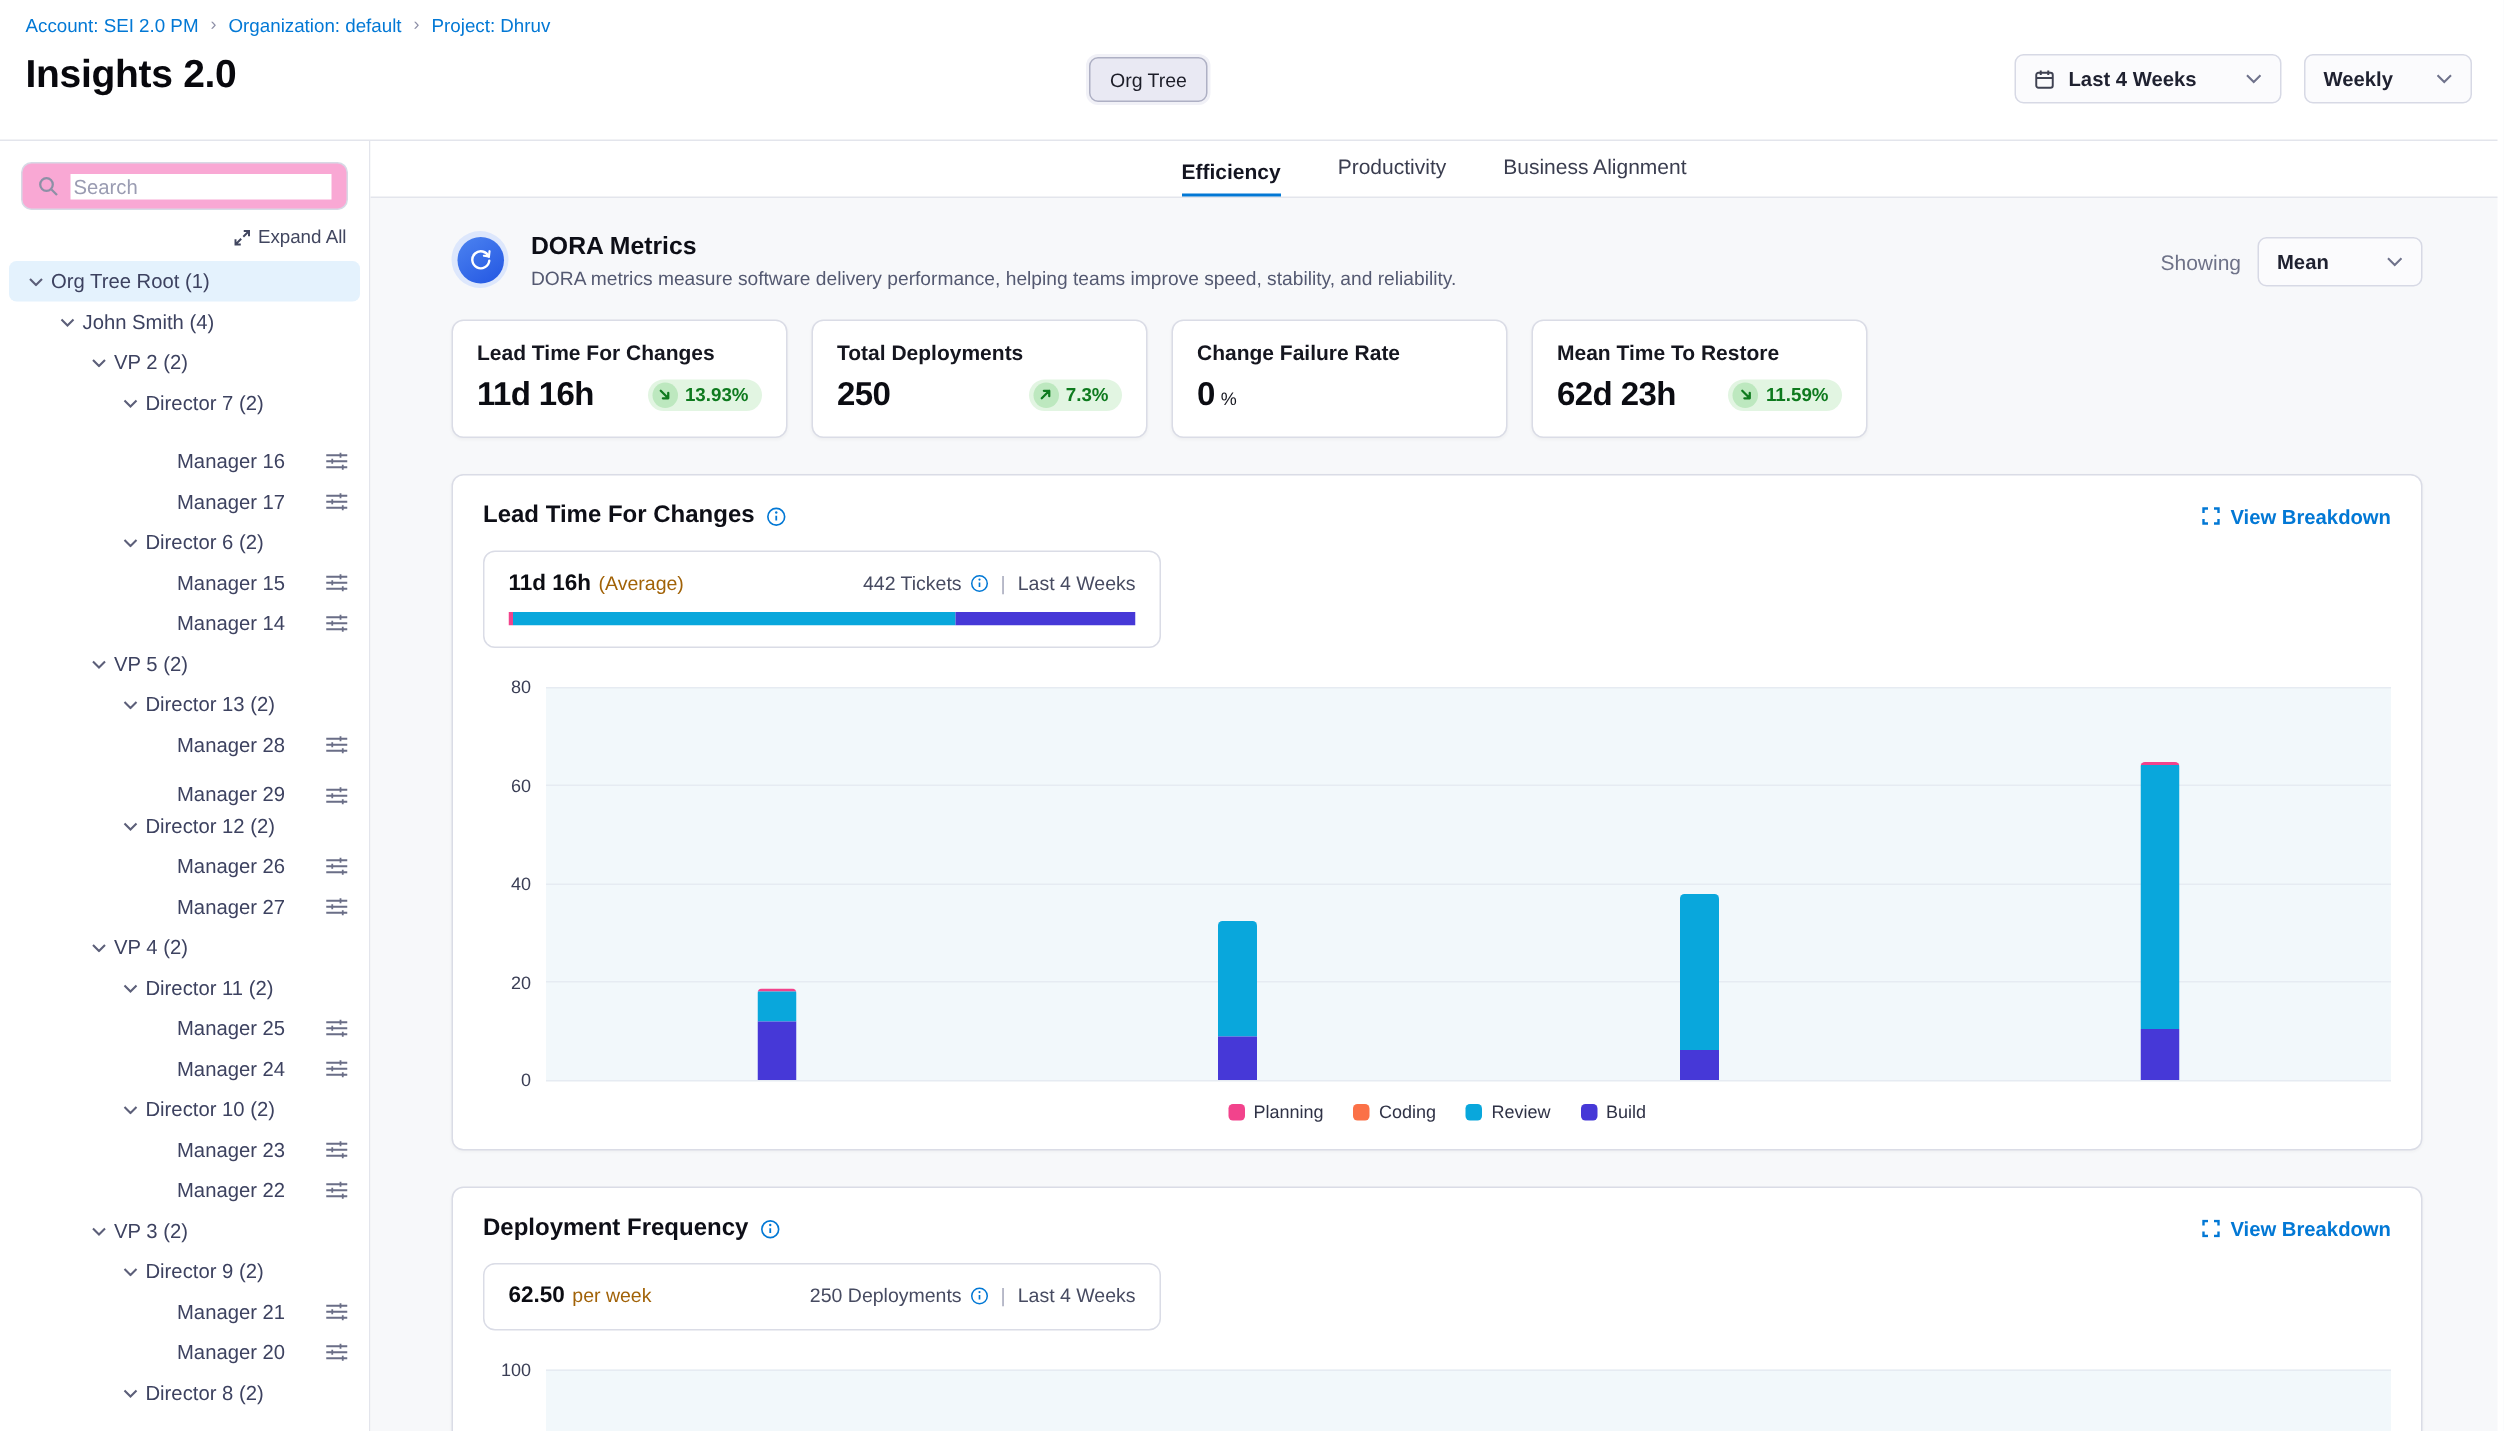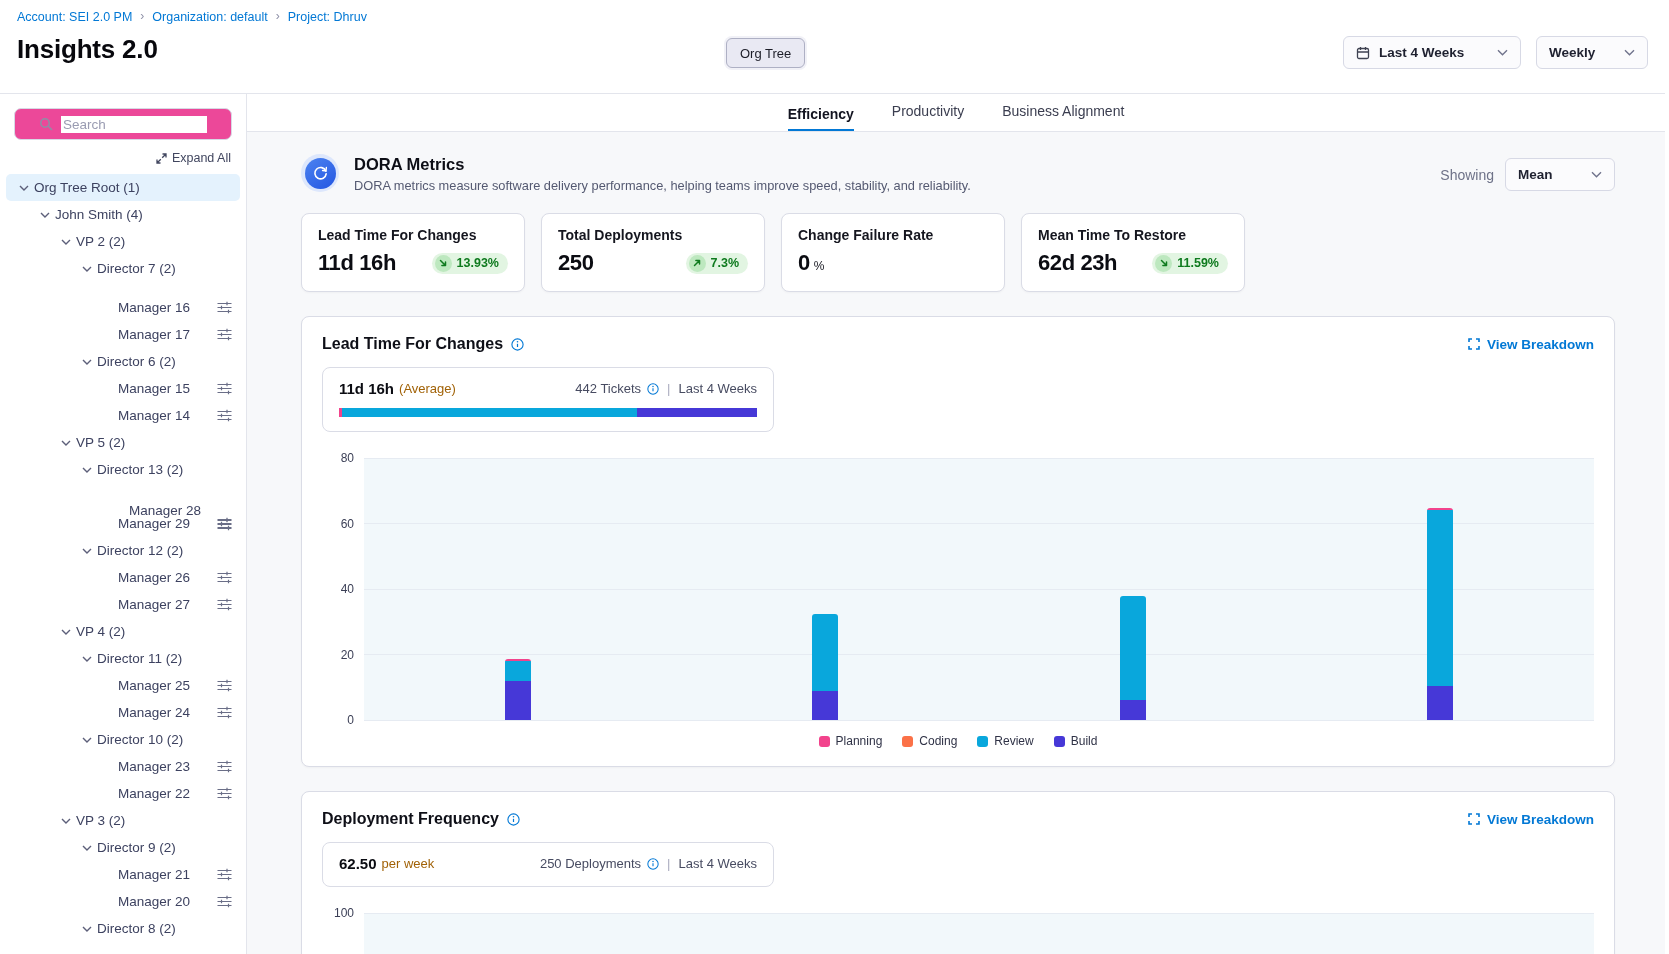--- a/index.html
+++ b/index.html
@@ -28,22 +28,22 @@
   .dd-date { width:178px; }
   .dd-week { width:112px; }
 
   
   .mainrow { flex:1; display:flex; min-height:0; }
 
   
   .sidebar { width:247px; flex:0 0 247px; background:#fff; border-right:1px solid #e3e5ec; overflow:hidden; }
   .sb-head { height:38px; display:flex; align-items:center; gap:9px; padding:0 15px; border-bottom:1px solid #e3e5ec; }
   .sb-title { font-size:15px; font-weight:700; color:#16182a; flex:1; }
-  .sb-search { margin:14px 14px 4px; height:32px; border:1px solid #d7d9e5; border-radius:7px; background:#ec4899;
-    display:flex; align-items:center; gap:8px; padding:0 24px; }
+  .sb-search { margin:14px 14px 4px; height:32px; border:1px solid #d7d9e5; border-radius:7px; background:#f9a8d4;
+    display:flex; align-items:center; gap:8px; padding:0 10px; }
   .sb-search input { border:none; outline:none; font-size:13.5px; color:#3d4260; width:100%; font-family:inherit; }
   .sb-search input::placeholder { color:#9a9cb2; }
   .sb-expand { display:flex; justify-content:flex-end; align-items:center; gap:5px; padding:7px 15px 9px;
     font-size:12.5px; color:#41465f; cursor:pointer; }
   .tree { padding-bottom:4px; }
   .trow { height:27px; margin:0 6px; display:flex; align-items:center; border-radius:5px; font-size:13.5px;
     color:#3d4260; cursor:pointer; padding-right:8px; }
   .trow.selected { background:#e4f2fd; }
   .tchev { width:20px; display:inline-flex; justify-content:center; align-items:center; flex:0 0 20px; color:#5c5f79; }
   .tspace { width:20px; flex:0 0 20px; }
@@ -264,30 +264,30 @@
             <span class="tlabel">VP 5 (2)</span>
           </div>
           <div class="trow" style="padding-left: 71px;">
             <span class="tchev">
               <svg width="10" height="6" viewBox="0 0 10 6" fill="none" stroke="#5c5f79" stroke-width="1.4">
                 <path d="M1 1l4 4 4-4"></path>
               </svg>
             </span>
             <span class="tlabel">Director 13 (2)</span>
           </div>
-          <div class="trow" style="padding-left: 92px; flex-direction: column;">
+          <div class="trow" style="padding-left: 92px;">
             <span class="tspace"></span>
             <span class="tlabel">Manager 28</span>
             <span class="tfilter">
               <svg width="15" height="13" viewBox="0 0 15 13" fill="none" stroke="#6a6e87" stroke-width="1.2">
                 <path d="M0.5 2.5h14M0.5 6.5h14M0.5 10.5h14M10 0.8v3.4M4.5 4.8v3.4M11.5 8.8v3.4"></path>
               </svg>
             </span>
           </div>
-          <div class="trow" style="padding-left: 92px;">
+          <div class="trow" style="padding-left: 92px; align-items: flex-end;">
             <span class="tspace"></span>
             <span class="tlabel">Manager 29</span>
             <span class="tfilter">
               <svg width="15" height="13" viewBox="0 0 15 13" fill="none" stroke="#6a6e87" stroke-width="1.2">
                 <path d="M0.5 2.5h14M0.5 6.5h14M0.5 10.5h14M10 0.8v3.4M4.5 4.8v3.4M11.5 8.8v3.4"></path>
               </svg>
             </span>
           </div>
           <div class="trow" style="padding-left: 71px;">
             <span class="tchev">

